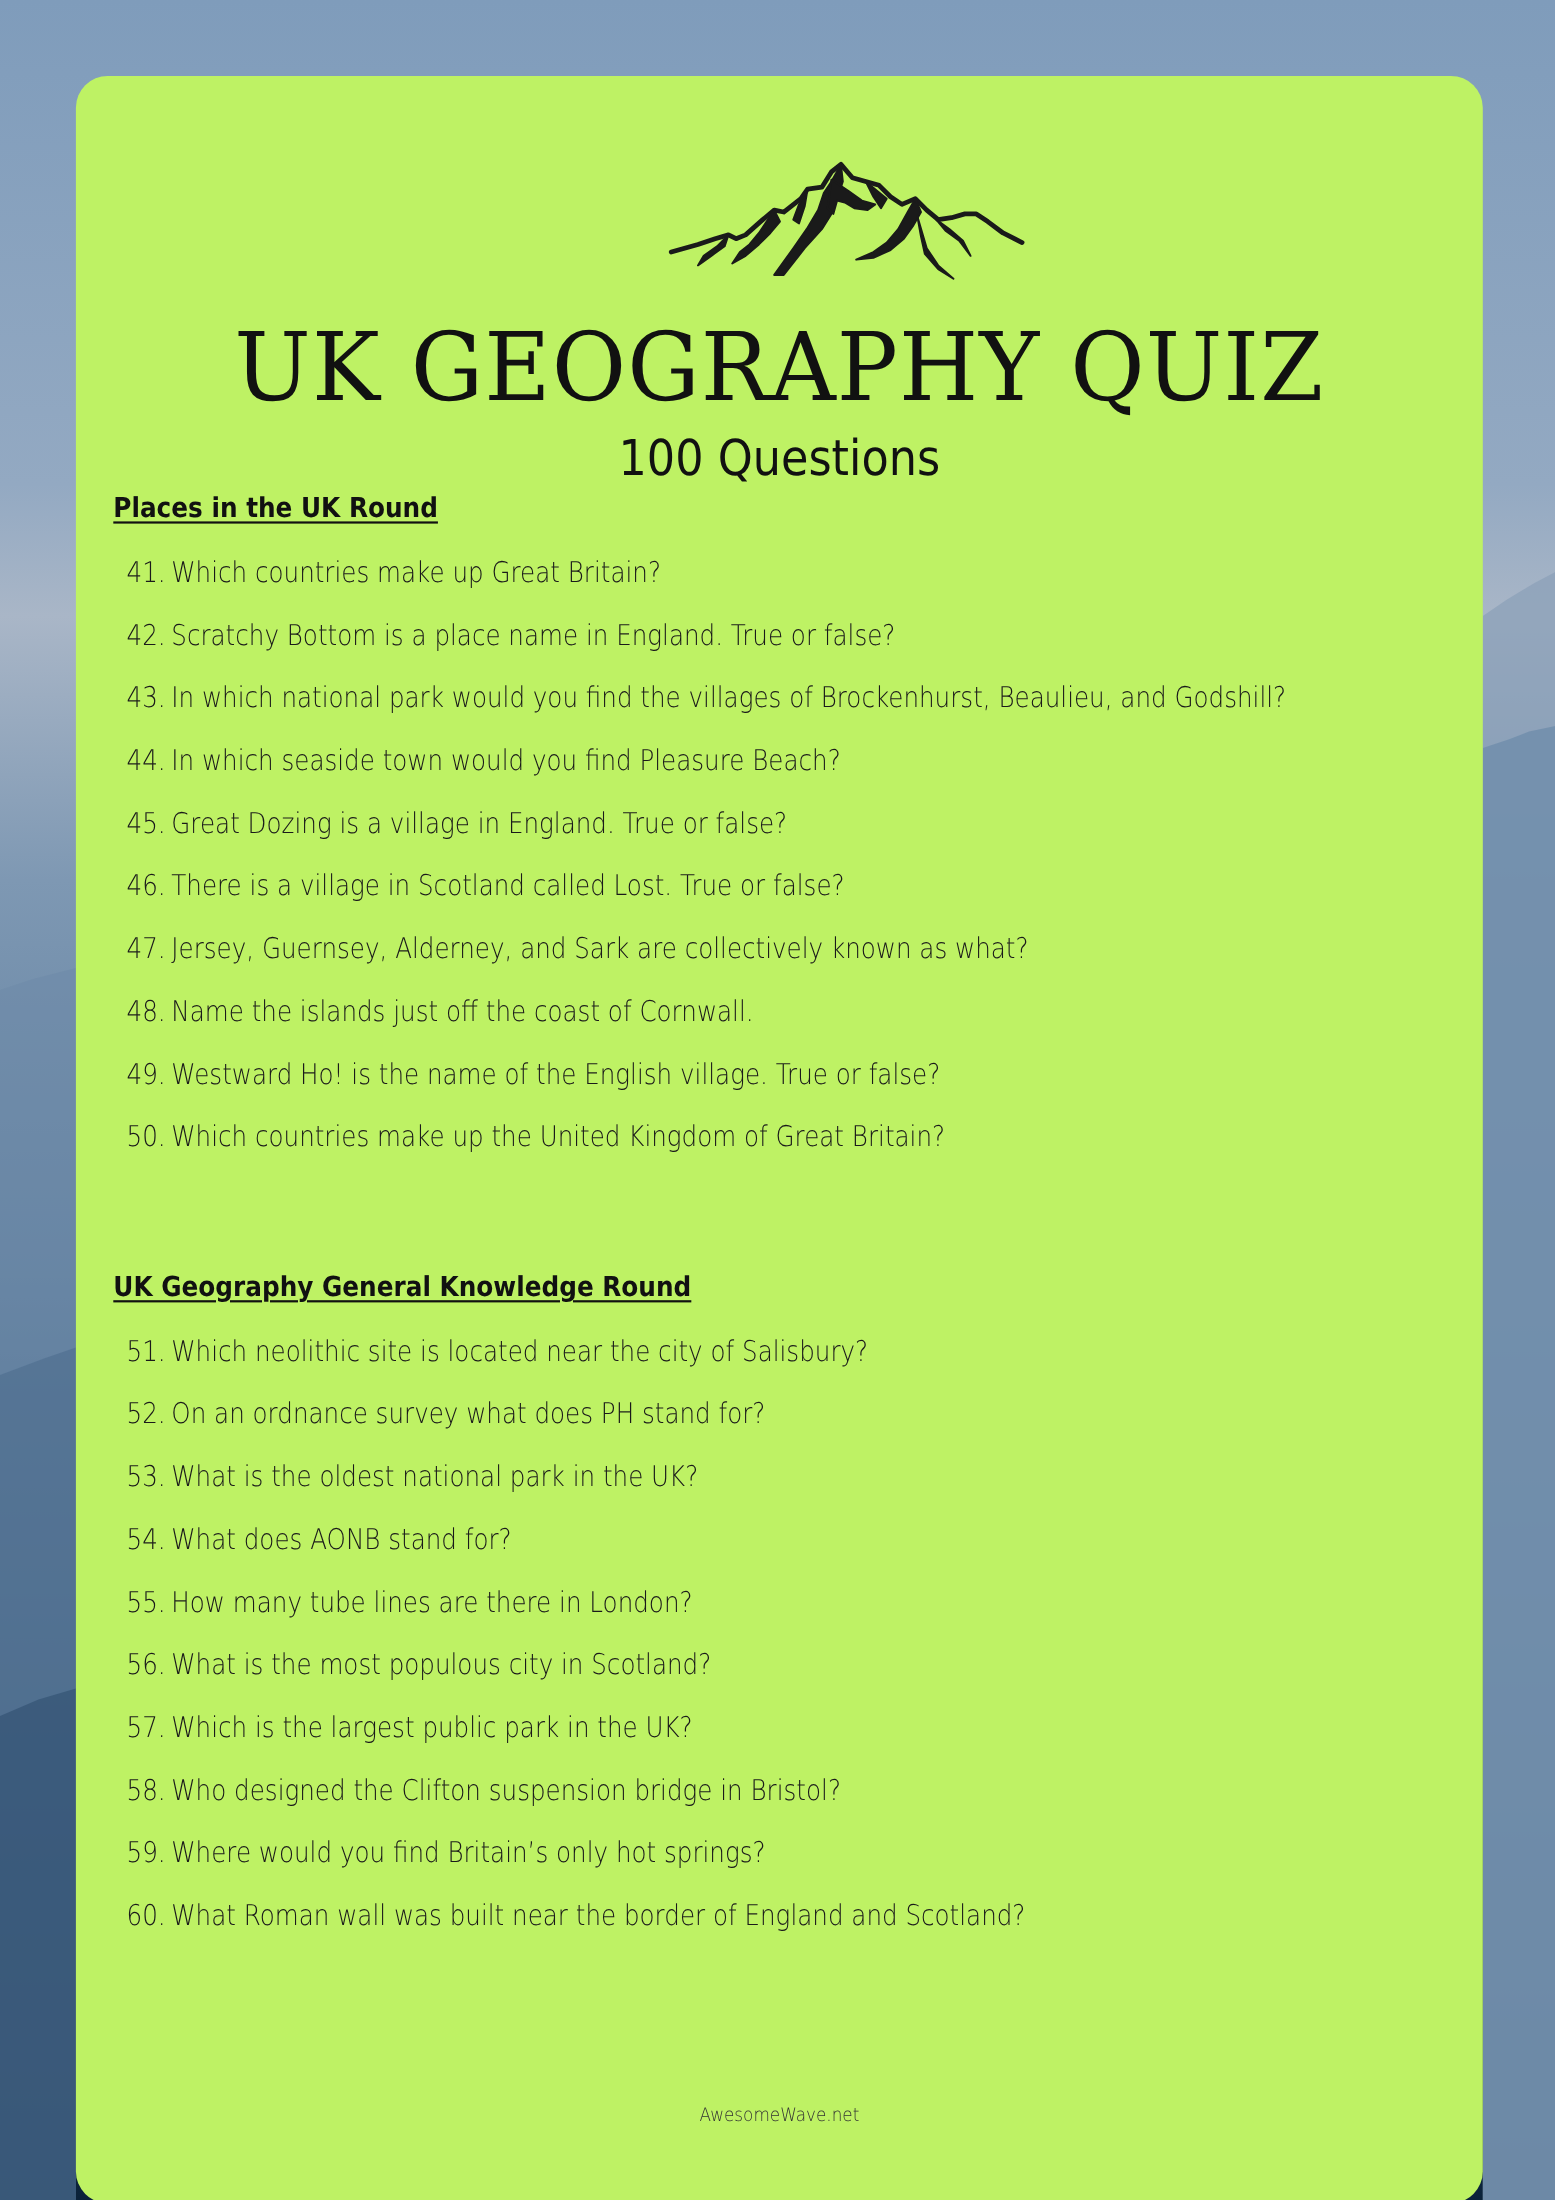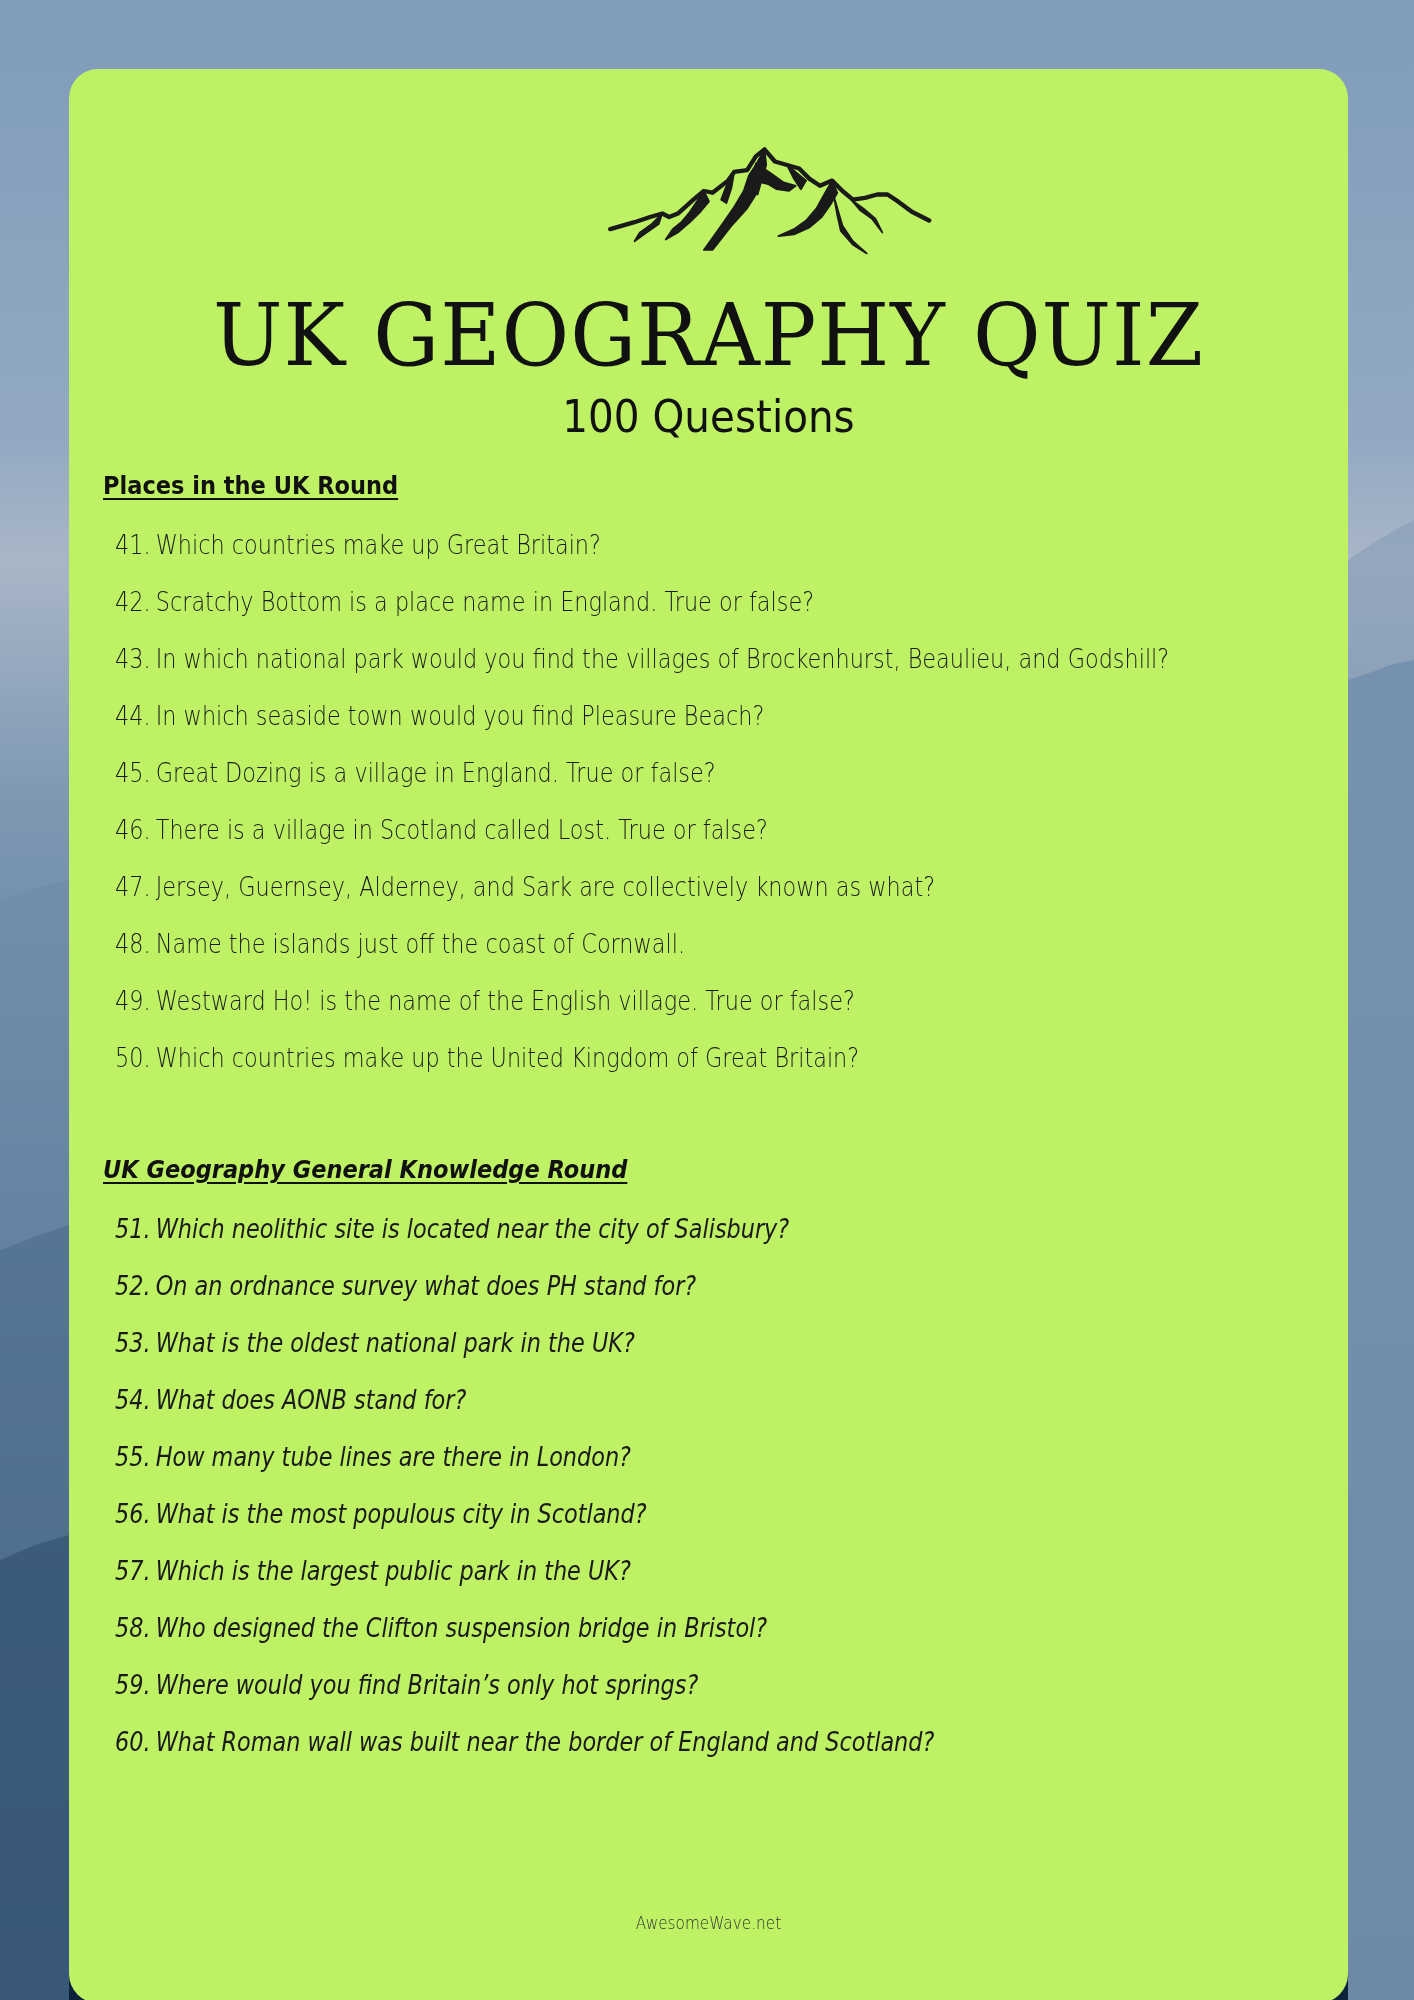--- a/index.html
+++ b/index.html
@@ -71,37 +71,37 @@
       <path d="M310 70 L324 80 L338 92 L346 108 L334 92 L320 82 Z" stroke-width="2"></path>
       <path d="M92 86 L80 98 L66 108 L60 118 L74 108 L88 98 Z" stroke-width="2"></path>
       <path d="M175 38 L172 56 L166 74 L160 70 L166 54 Z" stroke-width="2"></path>
       <path d="M236 30 L244 46 L252 58 L258 48 Z" stroke-width="2"></path>
     </g>
   </svg>
 
   <div class="title">UK GEOGRAPHY QUIZ</div>
   <div class="subtitle">100 Questions</div>
 
-  <div class="section" style="top:400px;">
+  <div class="section" style="top:376px;">
     <h2 class="section-heading">Places in the UK Round</h2>
     <ul class="q-list" style="margin-top:14px;">
       <li class="q-item"><span class="num">41.</span><span>Which countries make up Great Britain?</span></li>
       <li class="q-item"><span class="num">42.</span><span>Scratchy Bottom is a place name in England. True or false?</span></li>
       <li class="q-item"><span class="num">43.</span><span>In which national park would you find the villages of Brockenhurst, Beaulieu, and Godshill?</span></li>
       <li class="q-item"><span class="num">44.</span><span>In which seaside town would you find Pleasure Beach?</span></li>
       <li class="q-item"><span class="num">45.</span><span>Great Dozing is a village in England. True or false?</span></li>
       <li class="q-item"><span class="num">46.</span><span>There is a village in Scotland called Lost. True or false?</span></li>
       <li class="q-item"><span class="num">47.</span><span>Jersey, Guernsey, Alderney, and Sark are collectively known as what?</span></li>
       <li class="q-item"><span class="num">48.</span><span>Name the islands just off the coast of Cornwall.</span></li>
       <li class="q-item"><span class="num">49.</span><span>Westward Ho! is the name of the English village. True or false?</span></li>
       <li class="q-item"><span class="num">50.</span><span>Which countries make up the United Kingdom of Great Britain?</span></li>
     </ul>
   </div>
 
-  <div class="section" style="top:1084px;font-style:italic;">
+  <div class="section" style="top:1084px;">
     <h2 class="section-heading">UK Geography General Knowledge Round</h2>
     <ul class="q-list" style="margin-top:14px;">
       <li class="q-item"><span class="num">51.</span><span>Which neolithic site is located near the city of Salisbury?</span></li>
       <li class="q-item"><span class="num">52.</span><span>On an ordnance survey what does PH stand for?</span></li>
       <li class="q-item"><span class="num">53.</span><span>What is the oldest national park in the UK?</span></li>
       <li class="q-item"><span class="num">54.</span><span>What does AONB stand for?</span></li>
       <li class="q-item"><span class="num">55.</span><span>How many tube lines are there in London?</span></li>
       <li class="q-item"><span class="num">56.</span><span>What is the most populous city in Scotland?</span></li>
       <li class="q-item"><span class="num">57.</span><span>Which is the largest public park in the UK?</span></li>
       <li class="q-item"><span class="num">58.</span><span>Who designed the Clifton suspension bridge in Bristol?</span></li>

